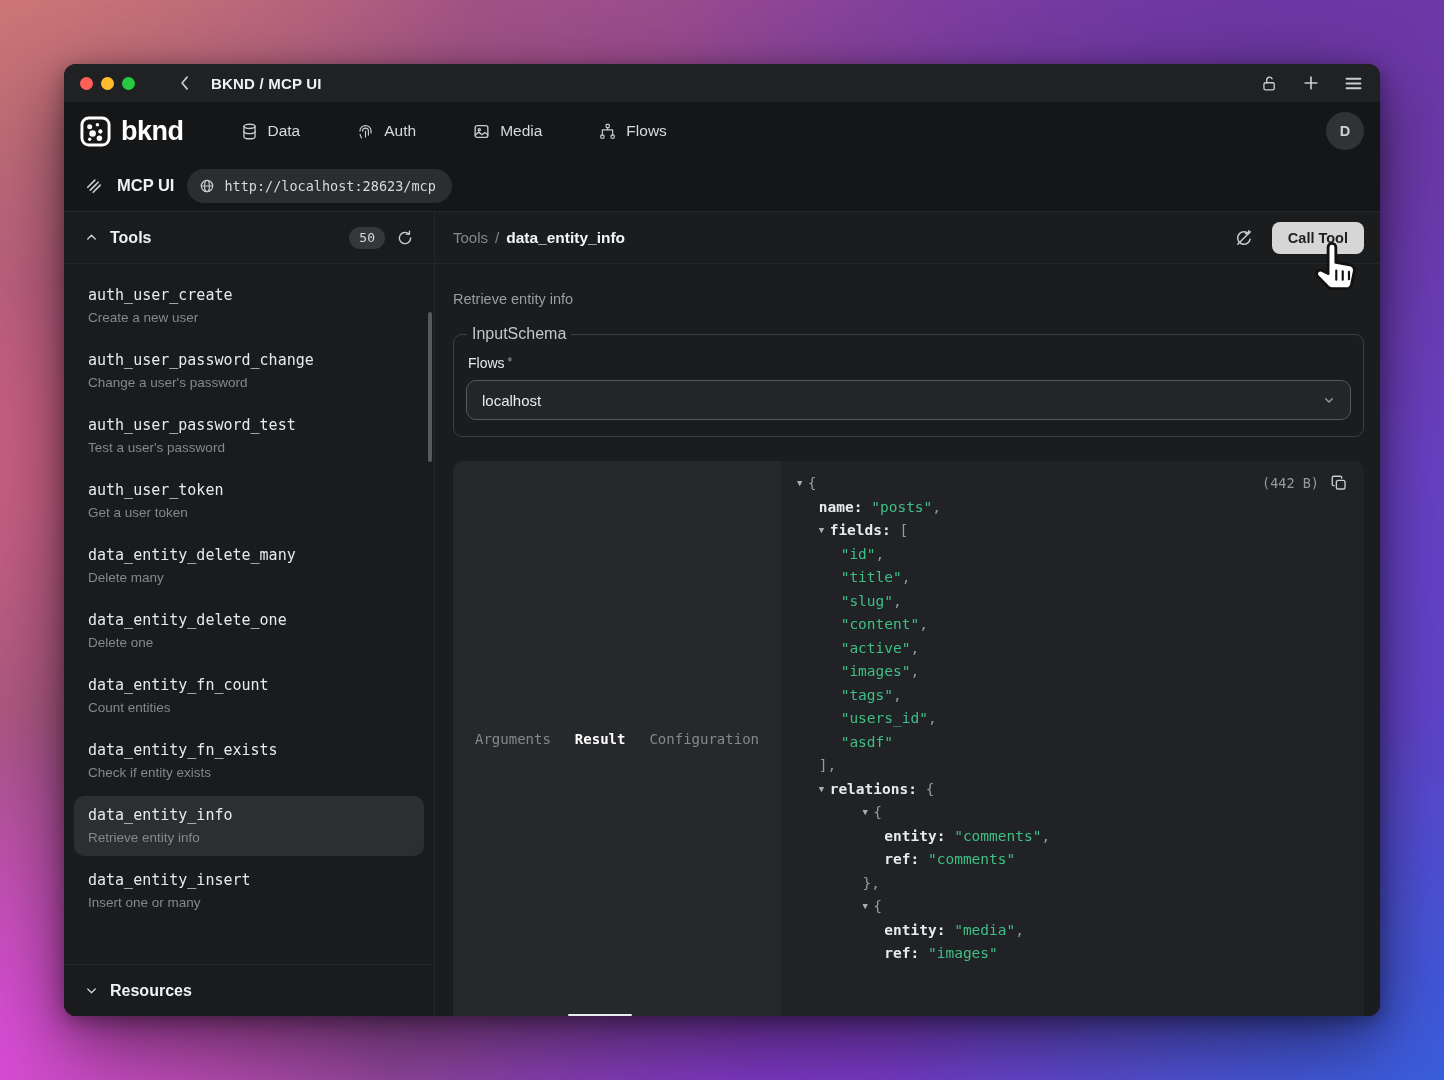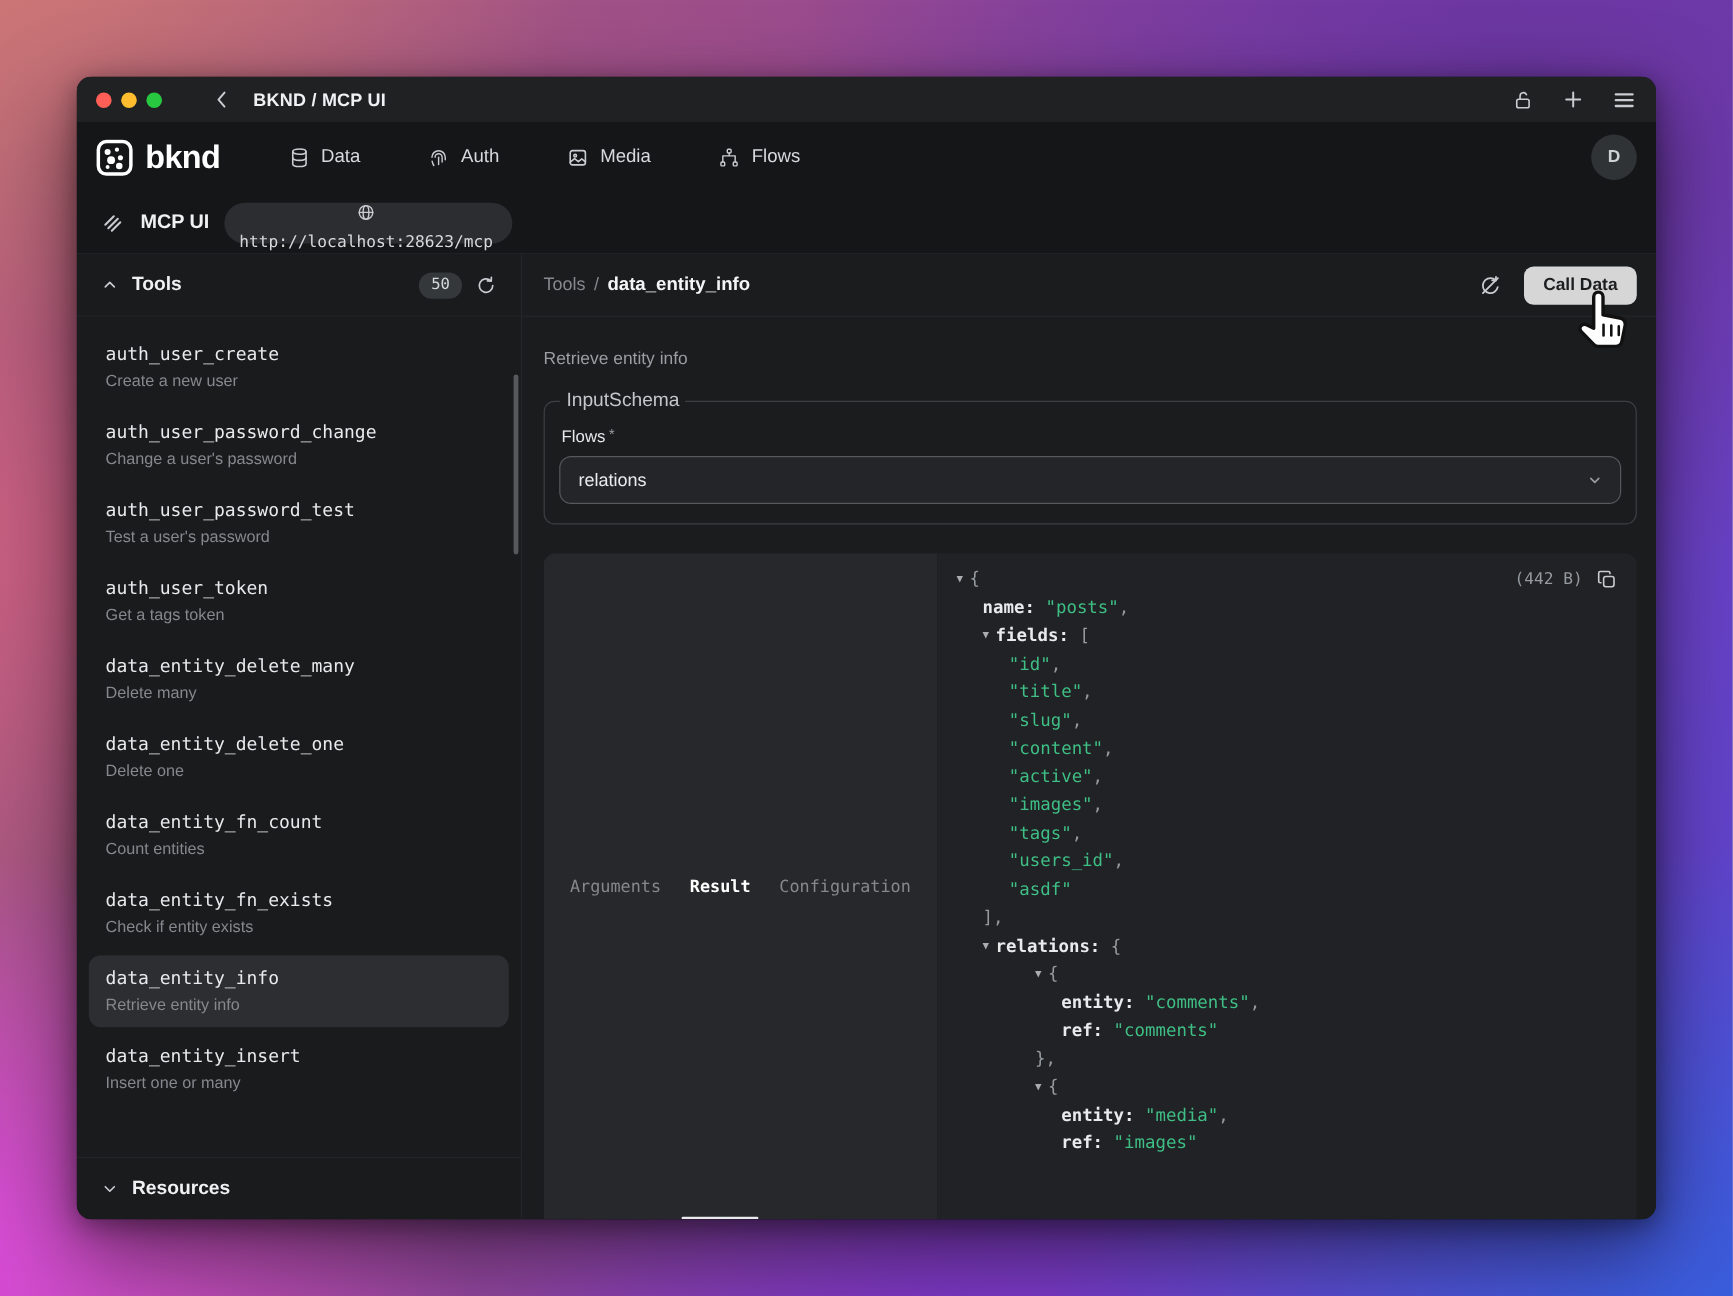--- a/index.html
+++ b/index.html
@@ -38,21 +38,21 @@
   .header { flex:0 0 58px; background:#141618; display:flex; align-items:center; padding:0 16px; }
   .brand { display:flex; gap:10px; align-items:center; }
   .brand-text { font-size:27px; font-weight:800; color:#fff; letter-spacing:-.5px; }
   .nav { display:flex; margin-left:44px; }
   .nav-item { display:flex; gap:9px; align-items:center; color:#d7dadd; font-size:15.5px; padding:9px 12px; margin-right:32px; border-radius:8px; cursor:default; }
   .avatar { margin-left:auto; width:38px; height:38px; border-radius:50%; background:#303336; display:flex; align-items:center; justify-content:center; font-size:14.5px; font-weight:600; color:#cfd2d5; }
 
   
   .mcprow { flex:0 0 52px; background:#141618; border-bottom:1px solid #242628; display:flex; align-items:center; padding:0 20px; gap:13px; }
   .mcp-title { font-size:16.5px; font-weight:700; color:#f0f1f3; }
-  .url-pill { display:flex; align-items:center; gap:9px; background:#2b2d30; border-radius:999px; height:34px; padding:0 16px 0 12px;flex-direction:column; }
+  .url-pill { display:flex; align-items:center; gap:9px; background:#2b2d30; border-radius:999px; height:34px; padding:0 16px 0 12px; }
   .url-text { font-family:"DejaVu Sans Mono", monospace; font-size:13.5px; color:#d6d9dc; }
 
   
   .body { flex:1; display:flex; min-height:0; }
 
   
   .sidebar { flex:0 0 371px; background:#191b1d; border-right:1px solid #242628; display:flex; flex-direction:column; position:relative; min-height:0; }
   .sb-head { flex:0 0 52px; display:flex; align-items:center; gap:11px; padding:0 20px; border-bottom:1px solid #222426; }
   .sb-title { font-size:16px; font-weight:700; color:#f0f1f3; }
   .sb-spacer { flex:1; }
@@ -245,21 +245,21 @@
             <div class="tool-item">
               <div class="tool-name">auth_user_password_change</div>
               <div class="tool-desc">Change a user's password</div>
             </div>
             <div class="tool-item">
               <div class="tool-name">auth_user_password_test</div>
               <div class="tool-desc">Test a user's password</div>
             </div>
             <div class="tool-item">
               <div class="tool-name">auth_user_token</div>
-              <div class="tool-desc">Get a tags token</div>
+              <div class="tool-desc">Get a user token</div>
             </div>
             <div class="tool-item">
               <div class="tool-name">data_entity_delete_many</div>
               <div class="tool-desc">Delete many</div>
             </div>
             <div class="tool-item">
               <div class="tool-name">data_entity_delete_one</div>
               <div class="tool-desc">Delete one</div>
             </div>
             <div class="tool-item">
@@ -298,34 +298,34 @@
             <span class="bc-current">data_entity_info</span>
           </div>
           <div class="m-actions">
             <span>
               <svg class="ico" width="20" height="20" viewBox="0 0 24 24" style="stroke-width:1.8;">
                   <path d="M19.3 13.5A7.5 7.5 0 1 1 12 4.5c2 0 3.9.8 5.2 2.1"></path>
                   <polyline points="17.6 3.2 17.4 7 13.8 6.7"></polyline>
                   <path d="M4.5 19.5 19.5 4.5"></path>
                 </svg>
             </span>
-            <button class="calltool-btn">Call Data</button>
+            <button class="calltool-btn">Call Tool</button>
           </div>
         </div>
 
         <div class="m-content">
           <div class="m-desc">Retrieve entity info</div>
 
           <fieldset class="schema">
             <legend>InputSchema</legend>
             <div class="field-label">
               <span>Flows</span><span class="req">*</span>
             </div>
             <div class="select">
-              <span class="select-value">relations</span>
+              <span class="select-value">localhost</span>
               <span>
                 <svg class="ico" width="16" height="16" viewBox="0 0 24 24" style="stroke:#9a9da1;stroke-width:2;">
                     <polyline points="7 10 12 15 17 10"></polyline>
                   </svg>
               </span>
             </div>
           </fieldset>
 
           <div class="panel">
             <div class="tabstrip">

